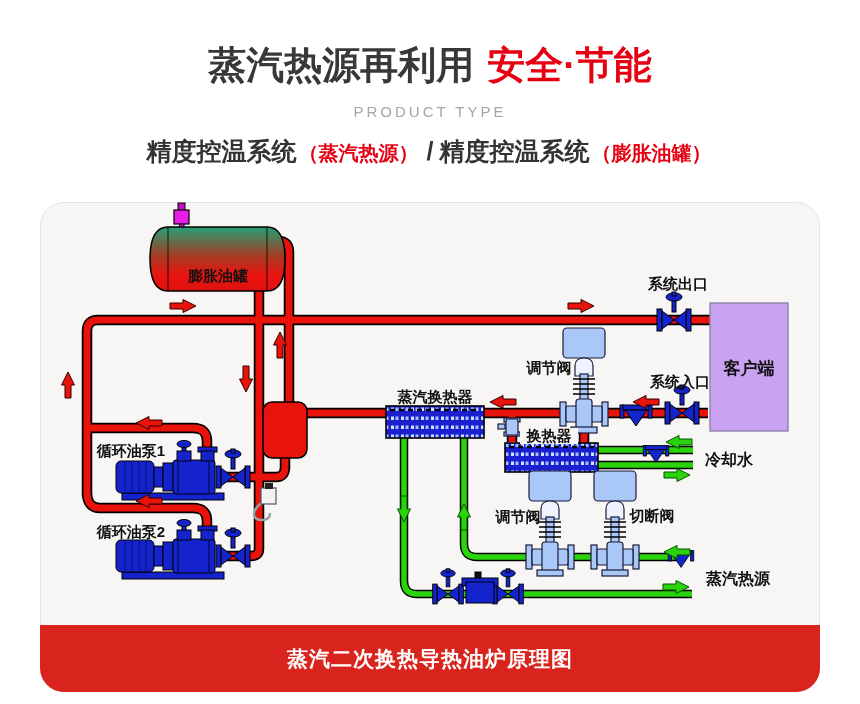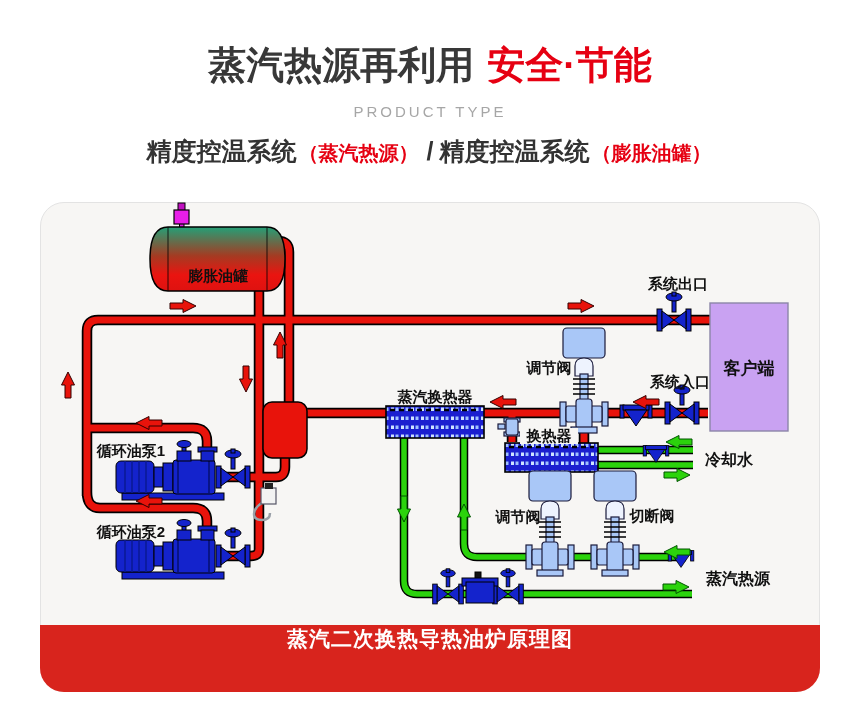--- a/index.html
+++ b/index.html
@@ -8,21 +8,21 @@
   .header{position:absolute;top:0;left:0;width:860px;text-align:center;}
   .title{margin:0;padding-top:45px;font-size:38px;font-weight:800;color:#383838;line-height:1.1;}
   .title .accent{color:#e60012;margin-left:13px;}
   .eyebrow{margin-top:16px;font-size:15px;font-weight:500;color:#a6a6a6;letter-spacing:3px;}
   .subtitle{margin-top:15px;font-size:25px;font-weight:700;color:#333;}
   .subtitle .note{font-size:20px;font-weight:700;color:#e60012;margin:0 2px;}
   .subtitle .slash{margin:0 6px;}
   .card{position:absolute;left:40px;top:202px;width:780px;height:490px;
     background:#f7f6f4;border:1px solid #e3e3e3;border-radius:24px;box-sizing:border-box;}
   .banner{position:absolute;left:40px;top:625px;width:780px;height:67px;
-    background:#d8241d;border-radius:0 0 24px 24px;display:flex;justify-content:center;}
+    background:#d8241d;border-radius:0 0 24px 24px;display:flex;align-items:center;justify-content:center;}
   .banner span{color:#ffffff;font-size:21px;font-weight:700;letter-spacing:1px;}
   svg.diagram{position:absolute;left:0;top:0;}
   .lbl{font:700 15px "Liberation Sans",sans-serif;fill:#101010;text-anchor:middle;}
   .lbl17{font:700 17px "Liberation Sans",sans-serif;fill:#101010;text-anchor:middle;}
   .lbl16{font:700 16px "Liberation Sans",sans-serif;fill:#101010;text-anchor:middle;}
 </style>
 </head>
 <body>
 
 <div class="page">

